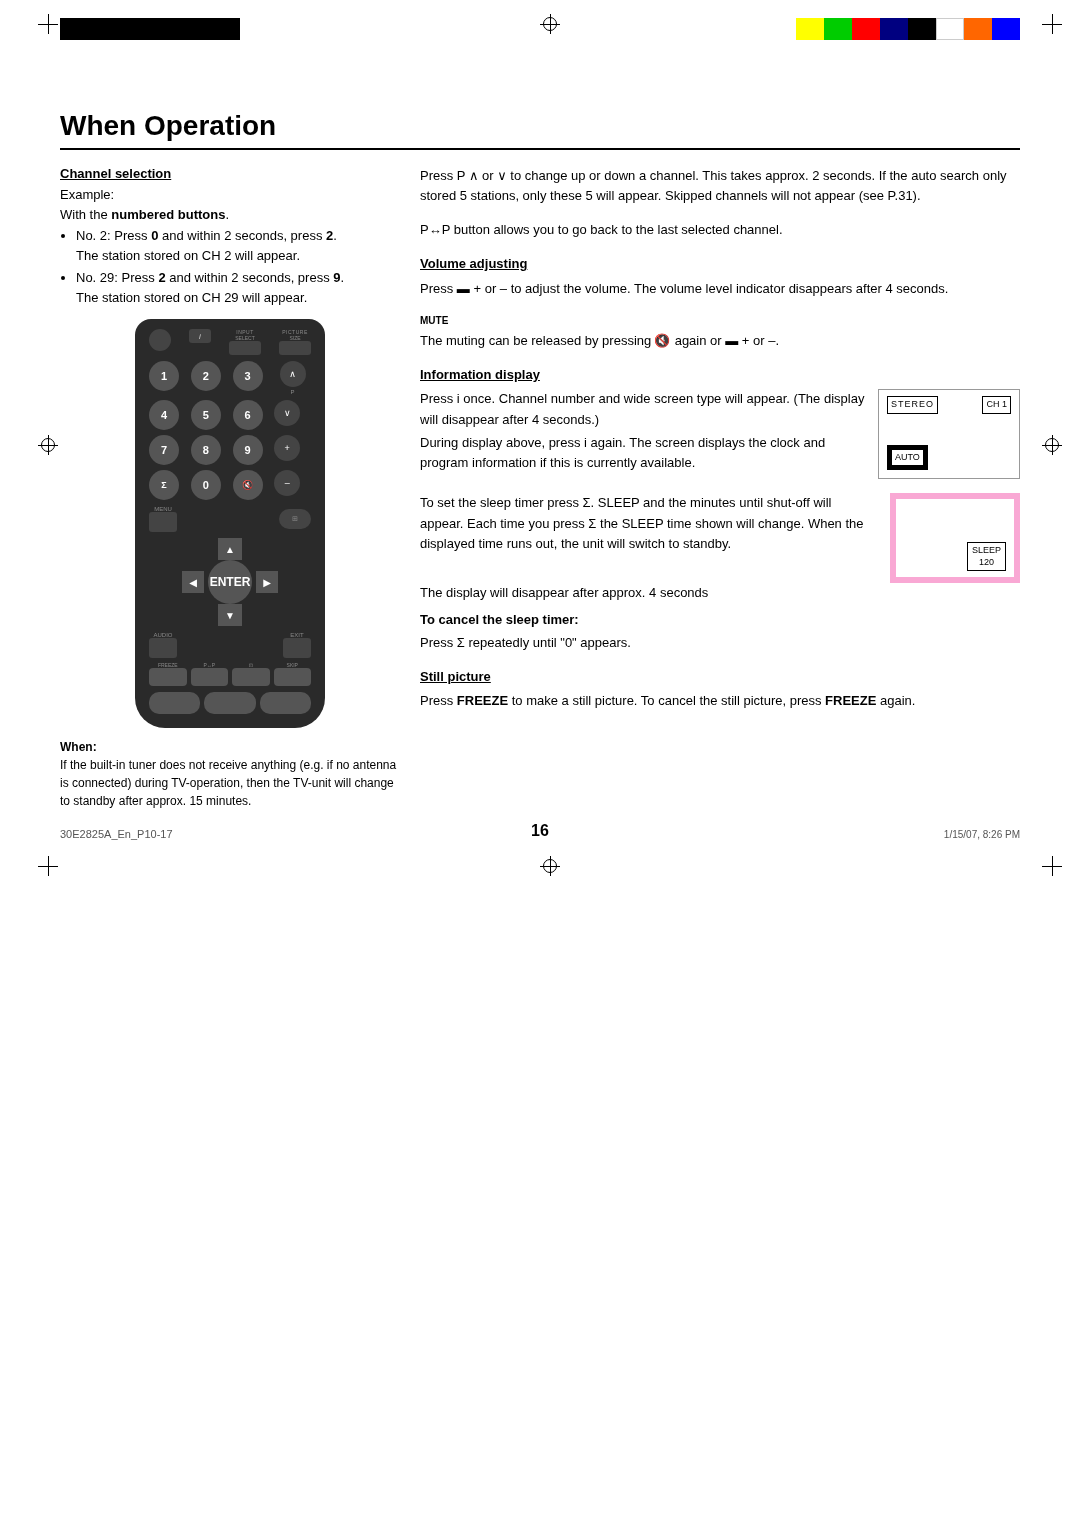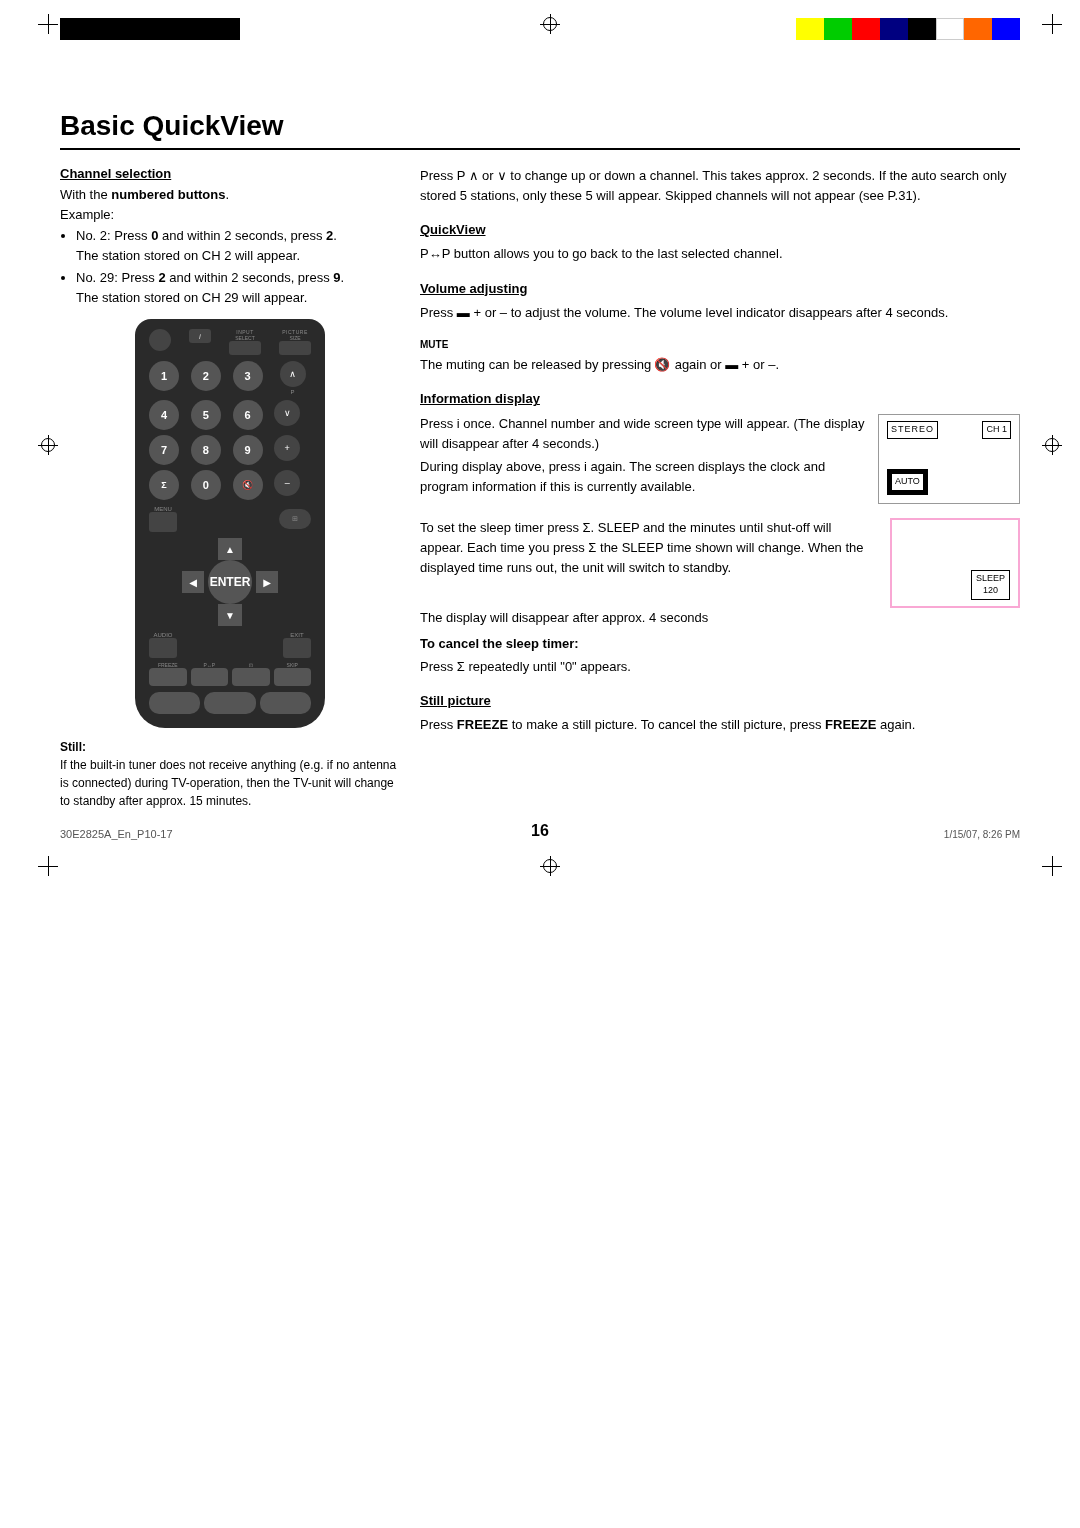--- a/index.html
+++ b/index.html
@@ -181,21 +181,21 @@
       font-size: 13px;
       line-height: 1.55;
     }
 
     .sleep-screen {
       width: 130px;
       flex-shrink: 0;
     }
 
     .sleep-screen-box {
-      border: 2px solid #f9a8d4;
+      border: 6px solid #f9a8d4;
       padding: 6px 8px;
       font-size: 10px;
       height: 90px;
       position: relative;
       background: #fff;
       display: flex;
       align-items: flex-end;
       justify-content: flex-end;
     }
 
@@ -339,32 +339,32 @@
   <div style="position:absolute;top:14px;left:38px;">
     <div style="width:1px;height:20px;background:#000;position:absolute;left:10px;top:0;"></div>
     <div style="width:20px;height:1px;background:#000;position:absolute;left:0;top:10px;"></div>
   </div>
   <div style="position:absolute;top:14px;right:38px;">
     <div style="width:1px;height:20px;background:#000;position:absolute;left:10px;top:0;"></div>
     <div style="width:20px;height:1px;background:#000;position:absolute;left:0;top:10px;"></div>
   </div>
 
   <div style="margin-top:50px;">
-    <div class="page-title">Basic QuickView</div>
+    <div class="page-title">When Operation</div>
   </div>
 
   <div class="main-content">
 
     <div class="left-column">
 
       <div class="channel-section">
         <div class="section-heading">Channel selection</div>
         <div class="channel-desc">
+          <p>Example:</p>
           <p>With the <strong>numbered buttons</strong>.</p>
-          <p>Example:</p>
           <ul class="bullet-list">
             <li>No. 2: Press <strong>0</strong> and within 2 seconds, press <strong>2</strong>.<br>The station stored on CH 2 will appear.</li>
             <li>No. 29: Press <strong>2</strong> and within 2 seconds, press <strong>9</strong>.<br>The station stored on CH 29 will appear.</li>
           </ul>
         </div>
       </div>
 
       <div class="remote-area">
         <div class="remote-body">
 
@@ -463,34 +463,33 @@
 
           <div class="remote-big-btns">
             <div class="remote-big-btn"></div>
             <div class="remote-big-btn"></div>
             <div class="remote-big-btn"></div>
           </div>
         </div>
       </div>
 
       <div class="note-box">
-        <p><strong>Still:</strong></p>
+        <p><strong>When:</strong></p>
         <p>If the built-in tuner does not receive anything (e.g. if no antenna is connected) during TV-operation, then the TV-unit will change to standby after approx. 15 minutes.</p>
       </div>
 
     </div>
 
     <div class="right-column">
 
       <div class="right-section">
         <p>Press P ∧ or ∨ to change up or down a channel. This takes approx. 2 seconds. If the auto search only stored 5 stations, only these 5 will appear. Skipped channels will not appear (see P.31).</p>
       </div>
 
       <div class="right-section">
-        <div class="section-heading-bold underline-section">QuickView</div>
         <p>P↔P button allows you to go back to the last selected channel.</p>
       </div>
 
       <div class="right-section">
         <div class="section-heading-bold underline-section">Volume adjusting</div>
         <p>Press ▬ + or – to adjust the volume. The volume level indicator disappears after 4 seconds.</p>
       </div>
 
       <div class="right-section">
         <div class="mute-heading">MUTE</div>

